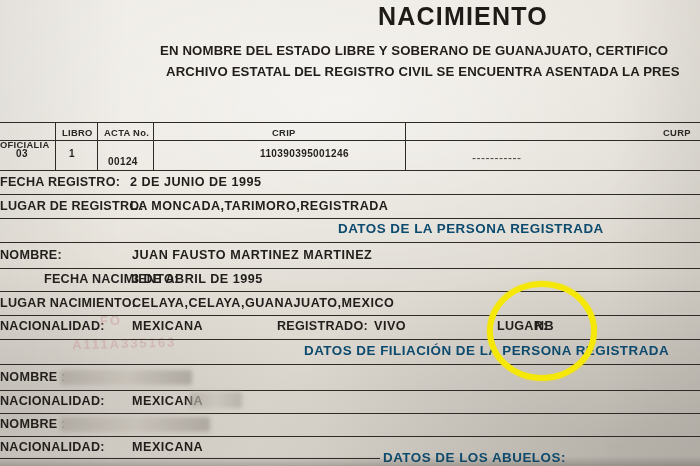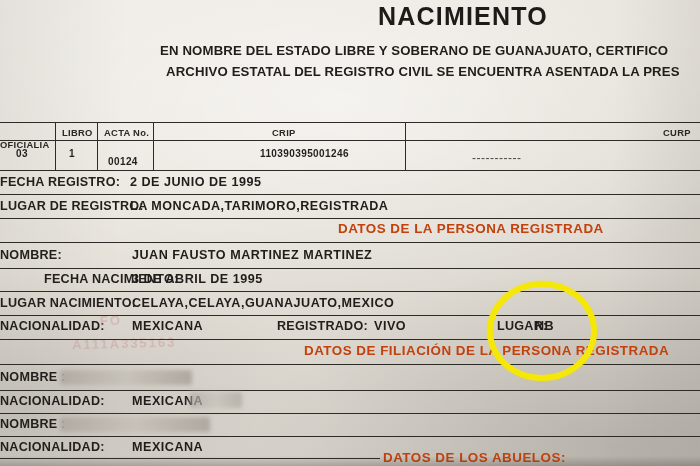--- a/index.html
+++ b/index.html
@@ -103,21 +103,21 @@
     font-weight: bold;
     letter-spacing: 0.5px;
     color: #201d1a;
     white-space: nowrap;
   }
   .section {
     position: absolute;
     font-size: 13.4px;
     font-weight: bold;
     letter-spacing: 0.5px;
-    color: #c2410c;
+    color: #0c4a6e;
     white-space: nowrap;
   }
   .dashes {
     position: absolute;
     font-size: 12px;
     letter-spacing: 0.5px;
     color: #4a4641;
   }
   
   .redact {

